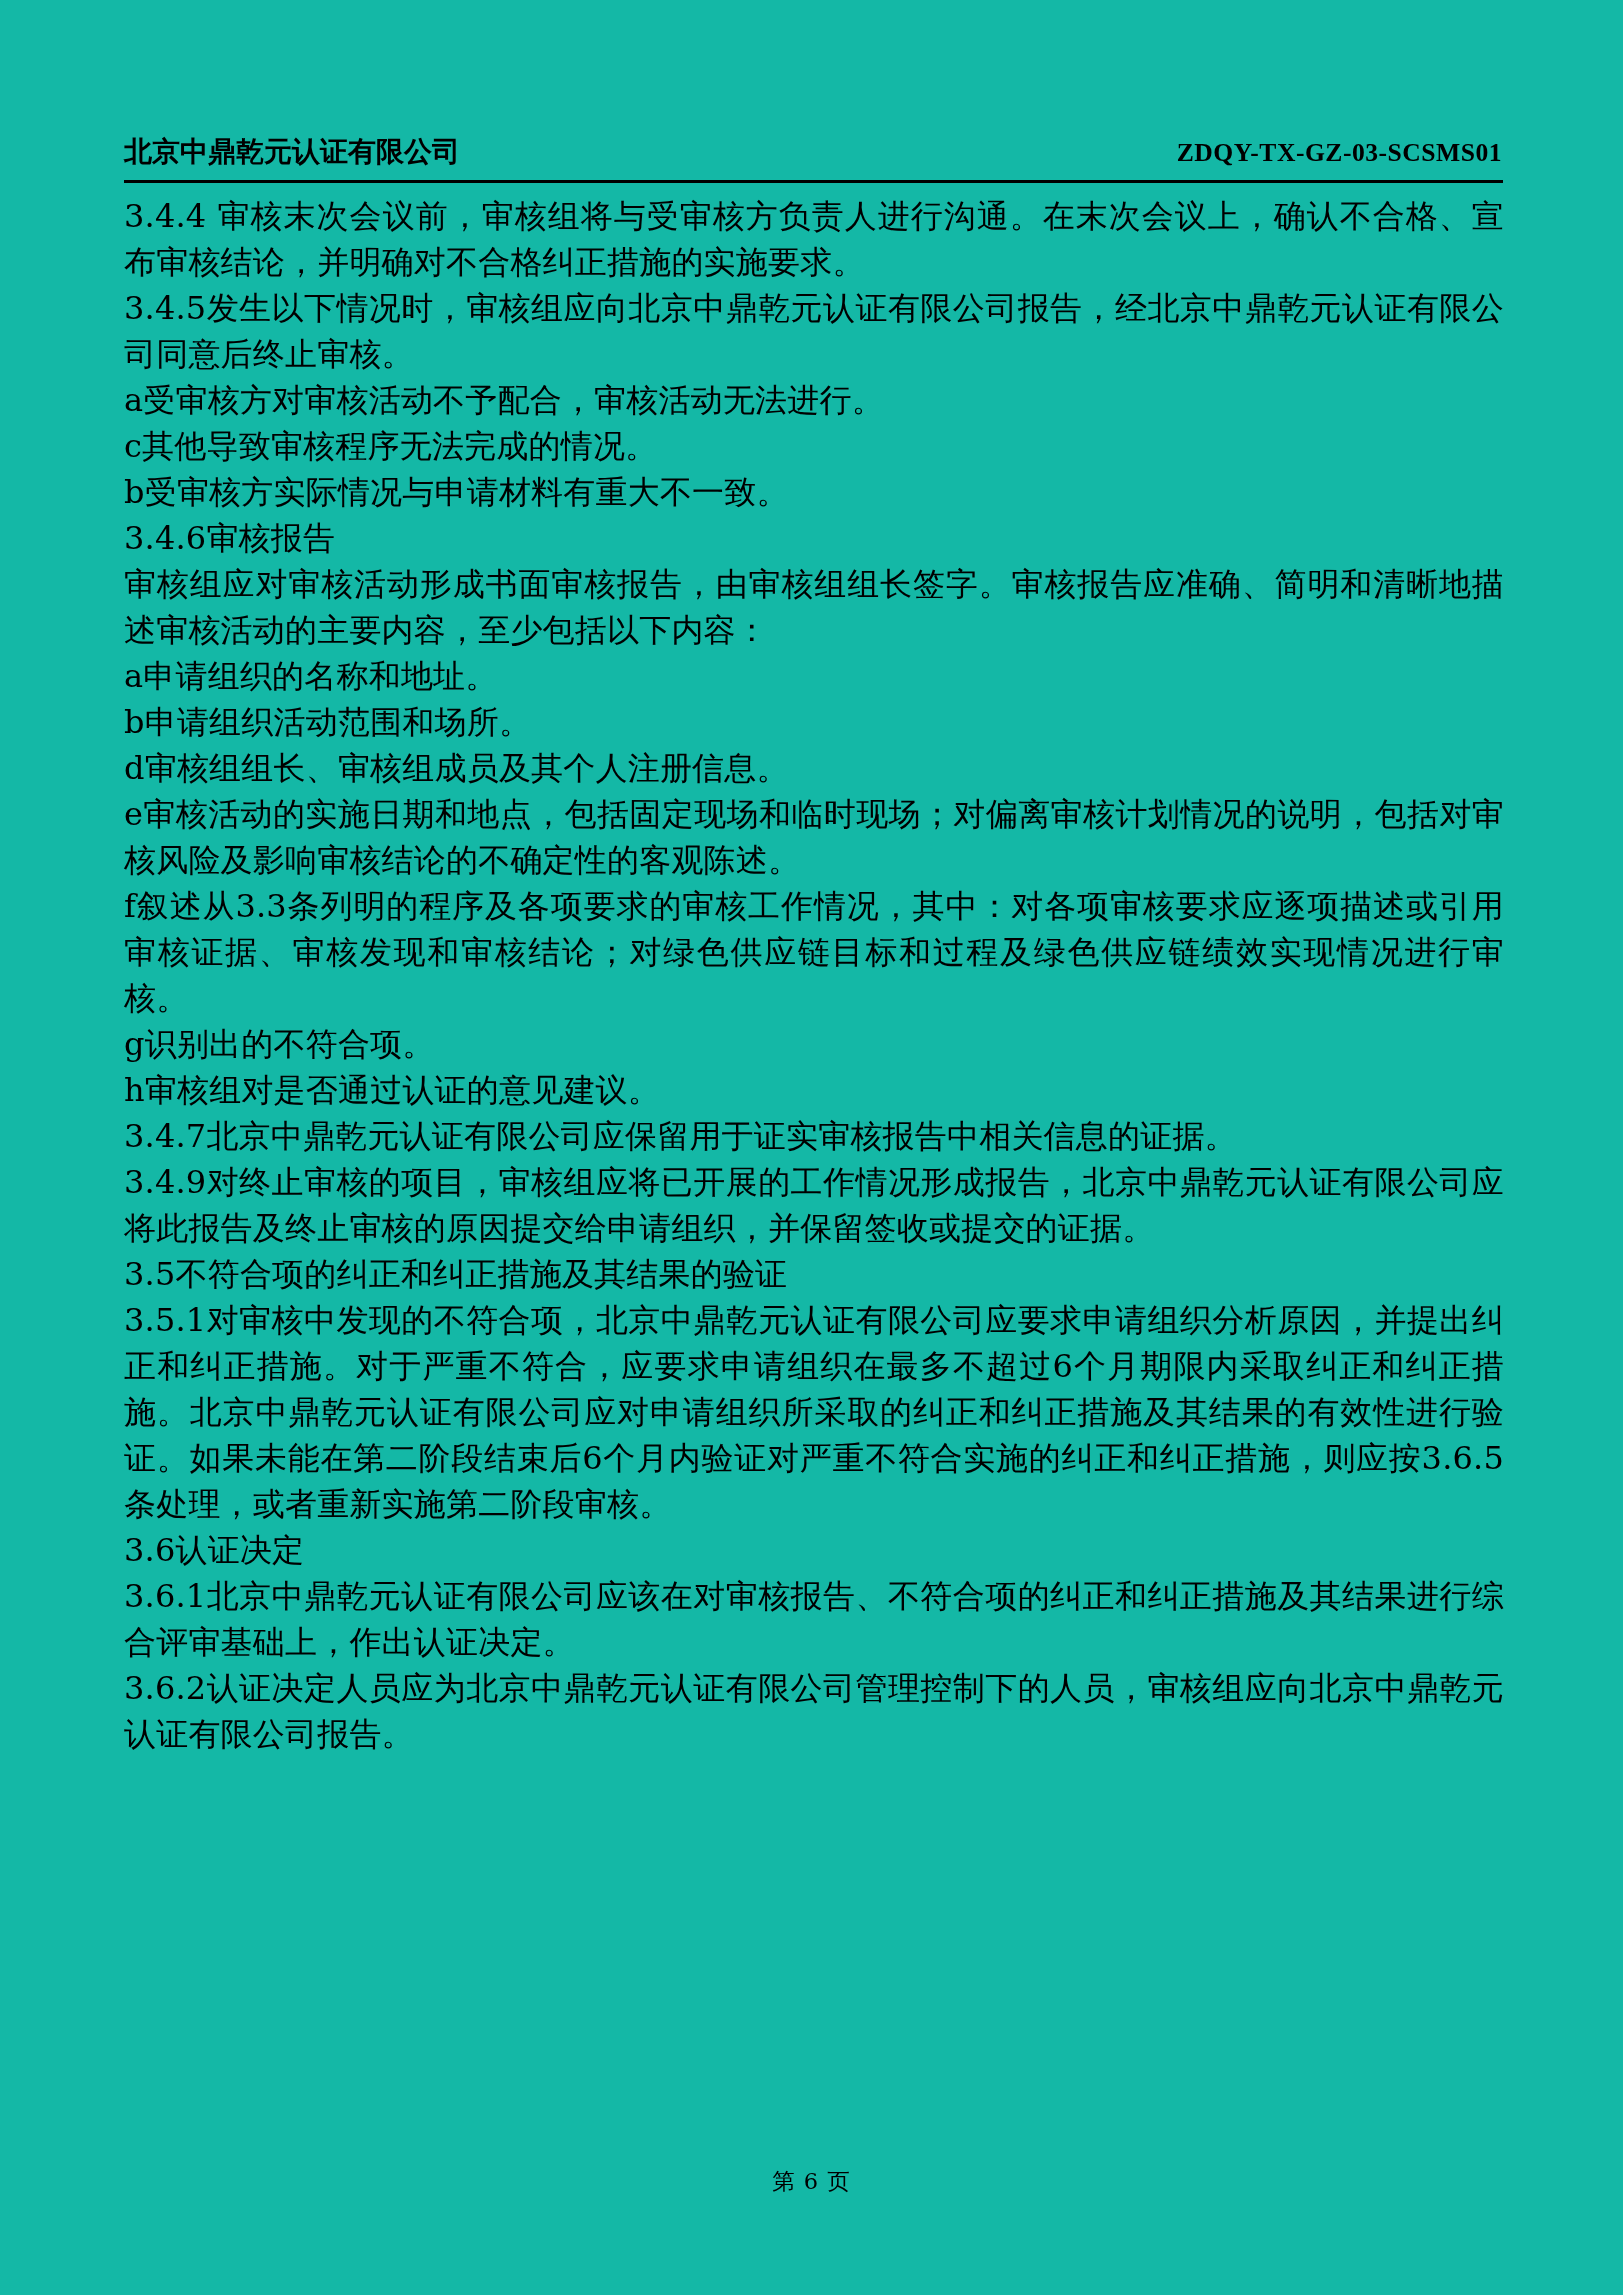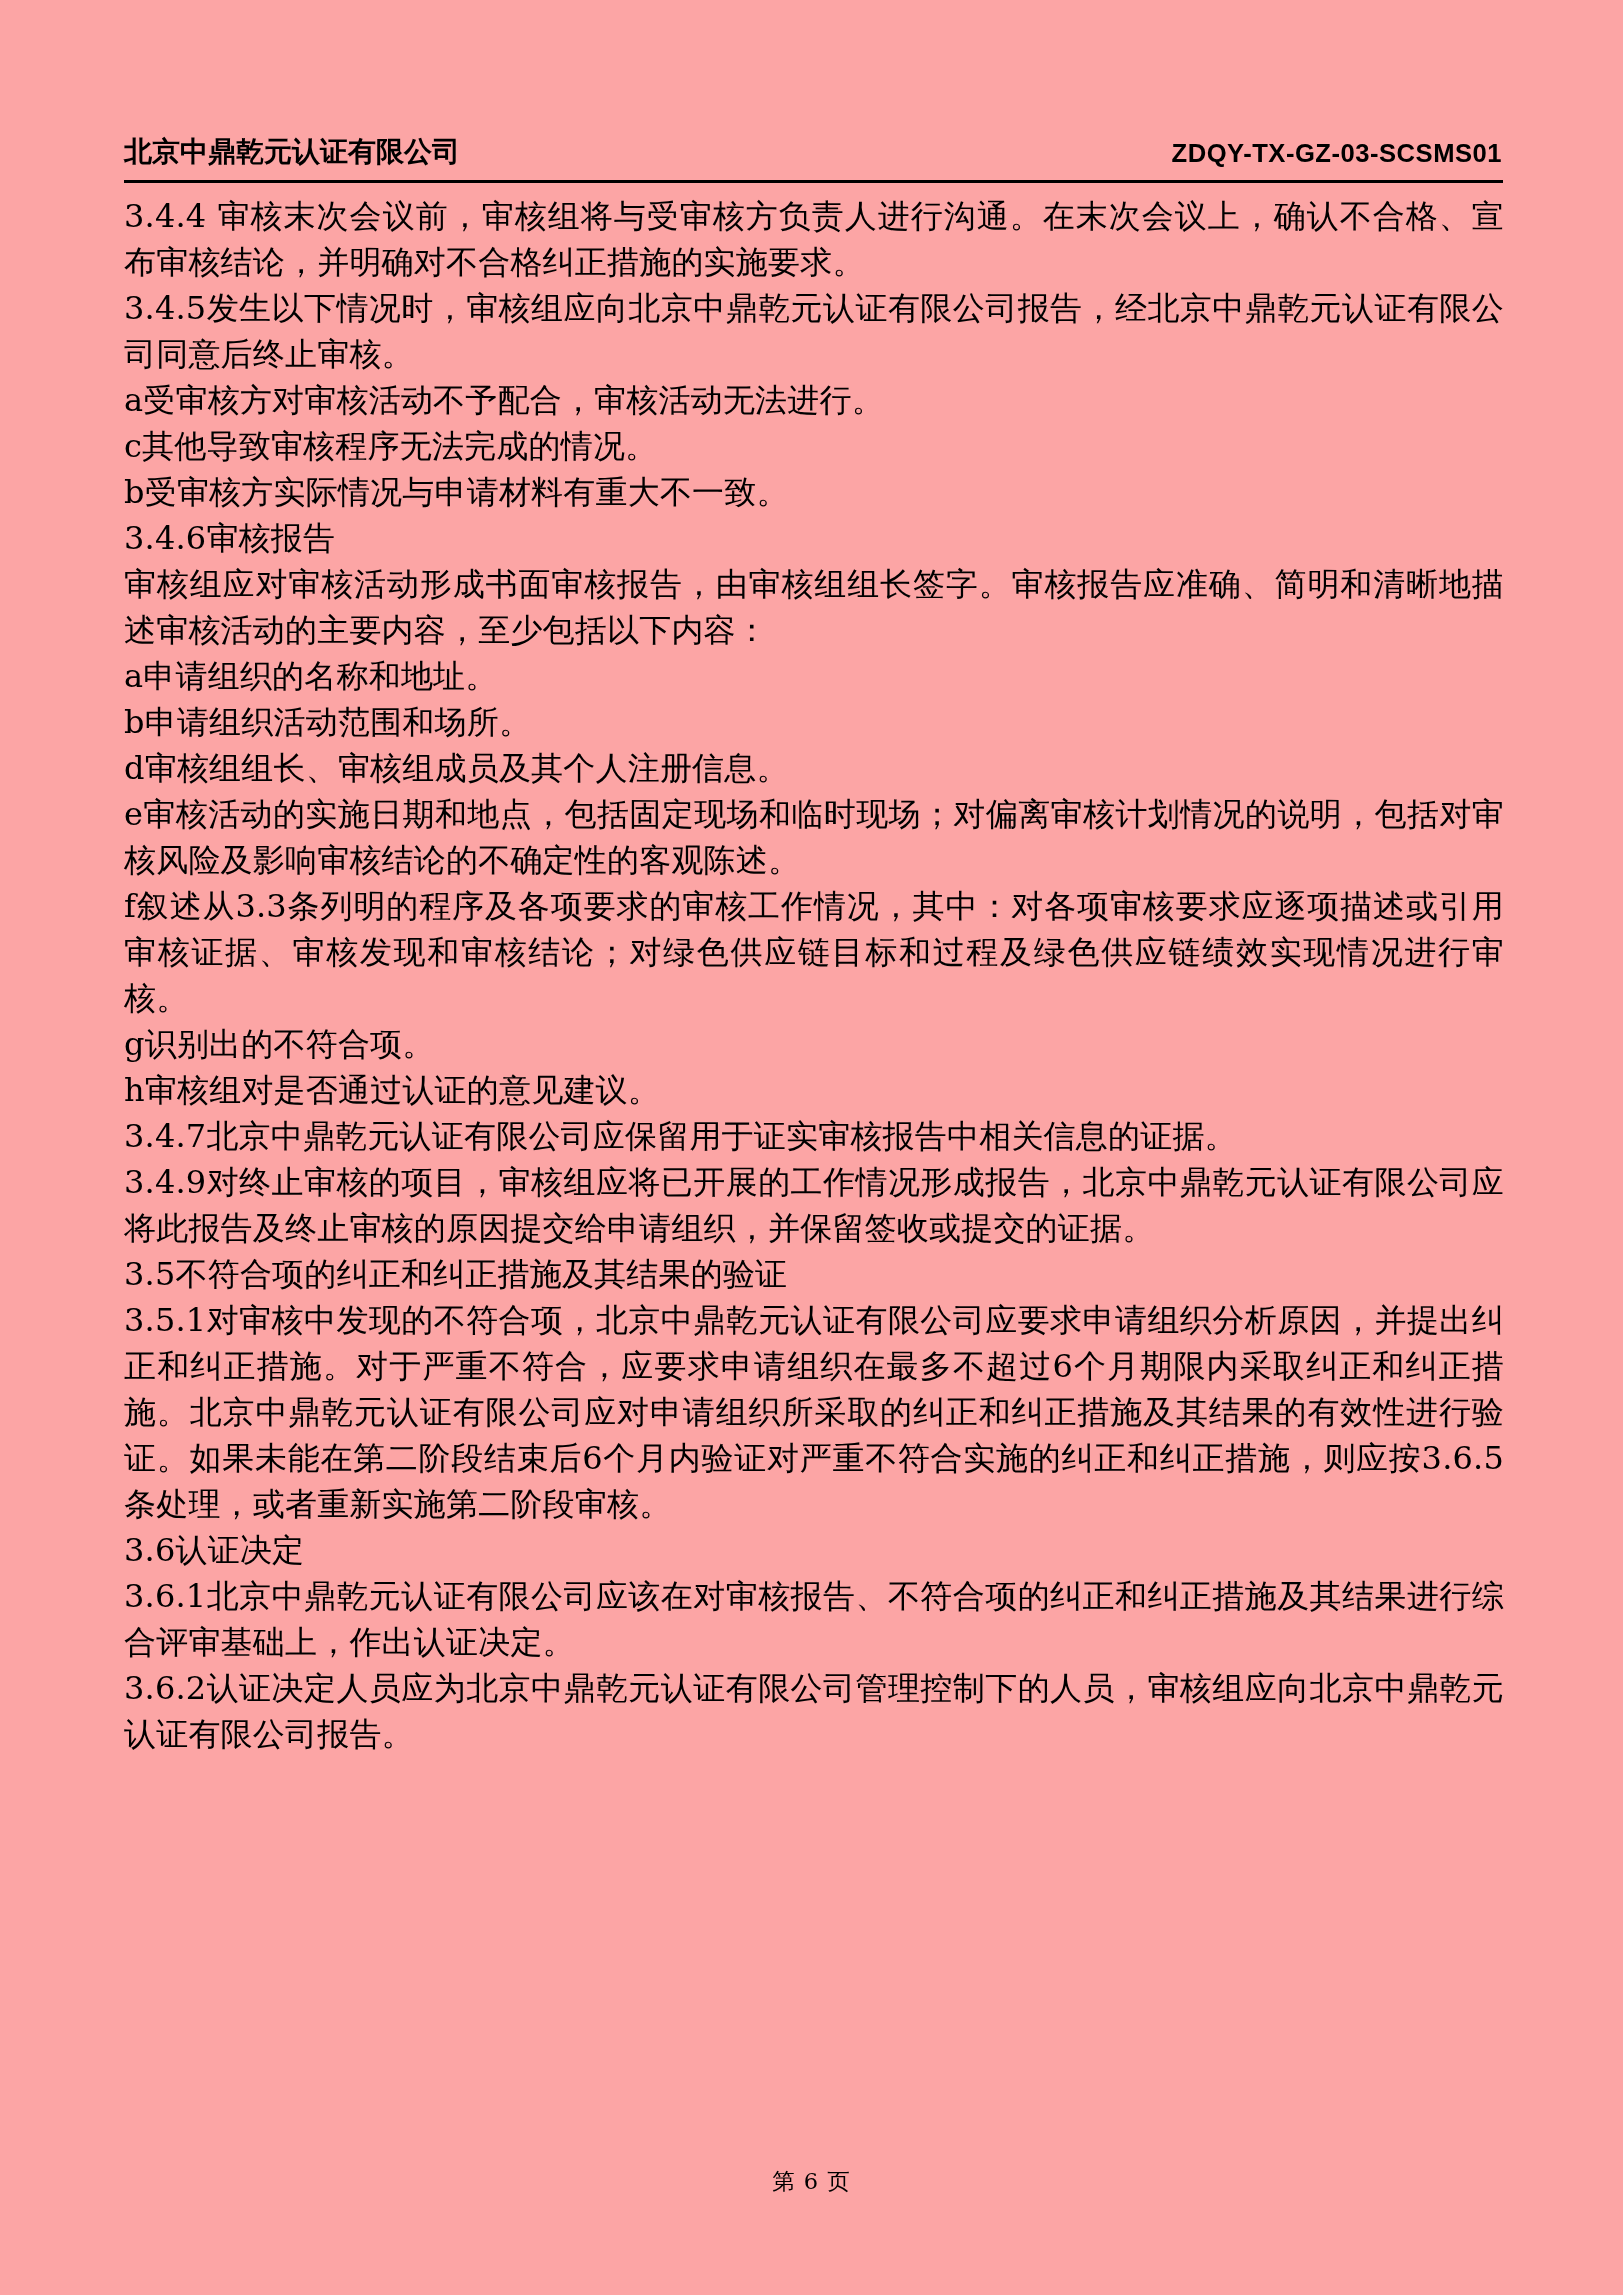--- a/index.html
+++ b/index.html
@@ -10,21 +10,21 @@
   }
   body {
     font-family: "DejaVu Serif", "Liberation Serif", serif;
     color: #000000;
   }
   .page {
     position: relative;
     width: 1623px;
     height: 2295px;
     margin: 0 auto;
-    background: #fca5a5;
+    background: #14b8a6;
     box-sizing: border-box;
     overflow: hidden;
   }
 
   
   .header {
     position: absolute;
     left: 124px;
     top: 137px;
     width: 1378px;
@@ -34,21 +34,21 @@
   }
   .header-company {
     font-family: "DejaVu Sans", "Liberation Sans", sans-serif;
     font-weight: bold;
     font-size: 28px;
     line-height: 1.05;
     letter-spacing: 0px;
     white-space: nowrap;
   }
   .header-code {
-    font-family: Liberation Sans, sans-serif;
+    font-family: Liberation Serif, serif;
     font-weight: bold;
     font-size: 25.6px;
     line-height: 1.05;
     letter-spacing: 0.5px;
     white-space: nowrap;
   }
   .header-rule {
     position: absolute;
     left: 124px;
     top: 180px;

